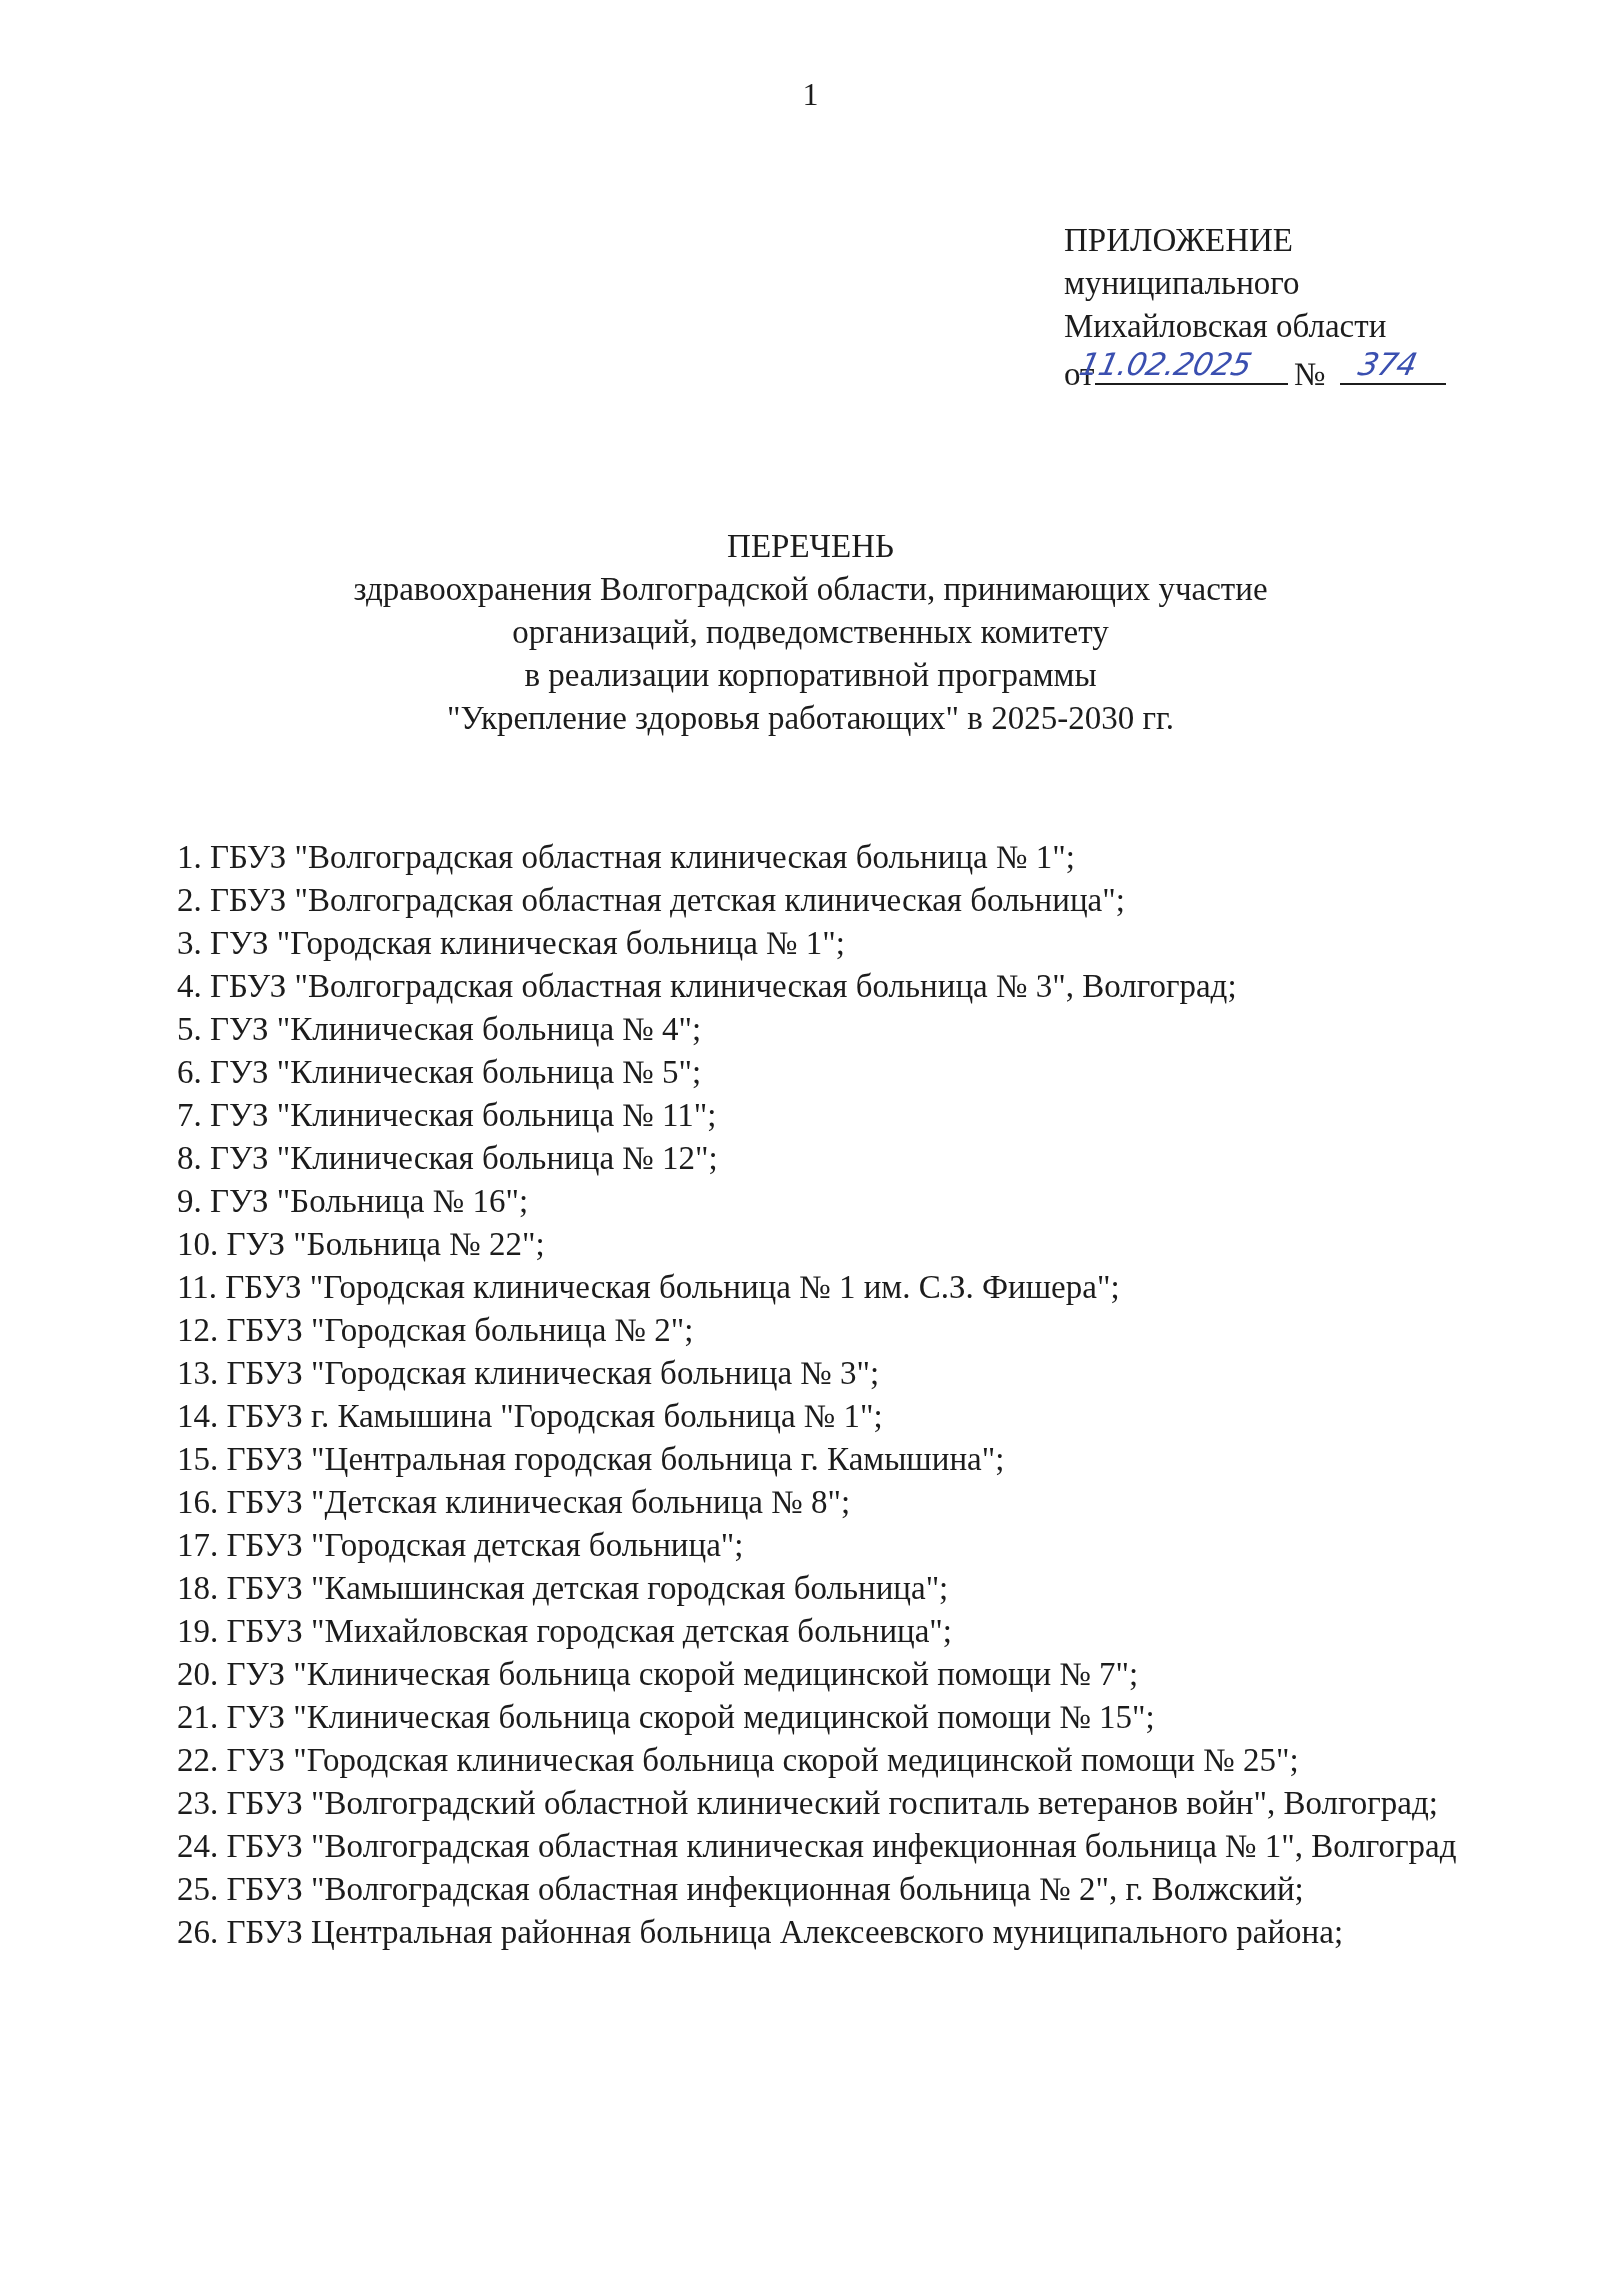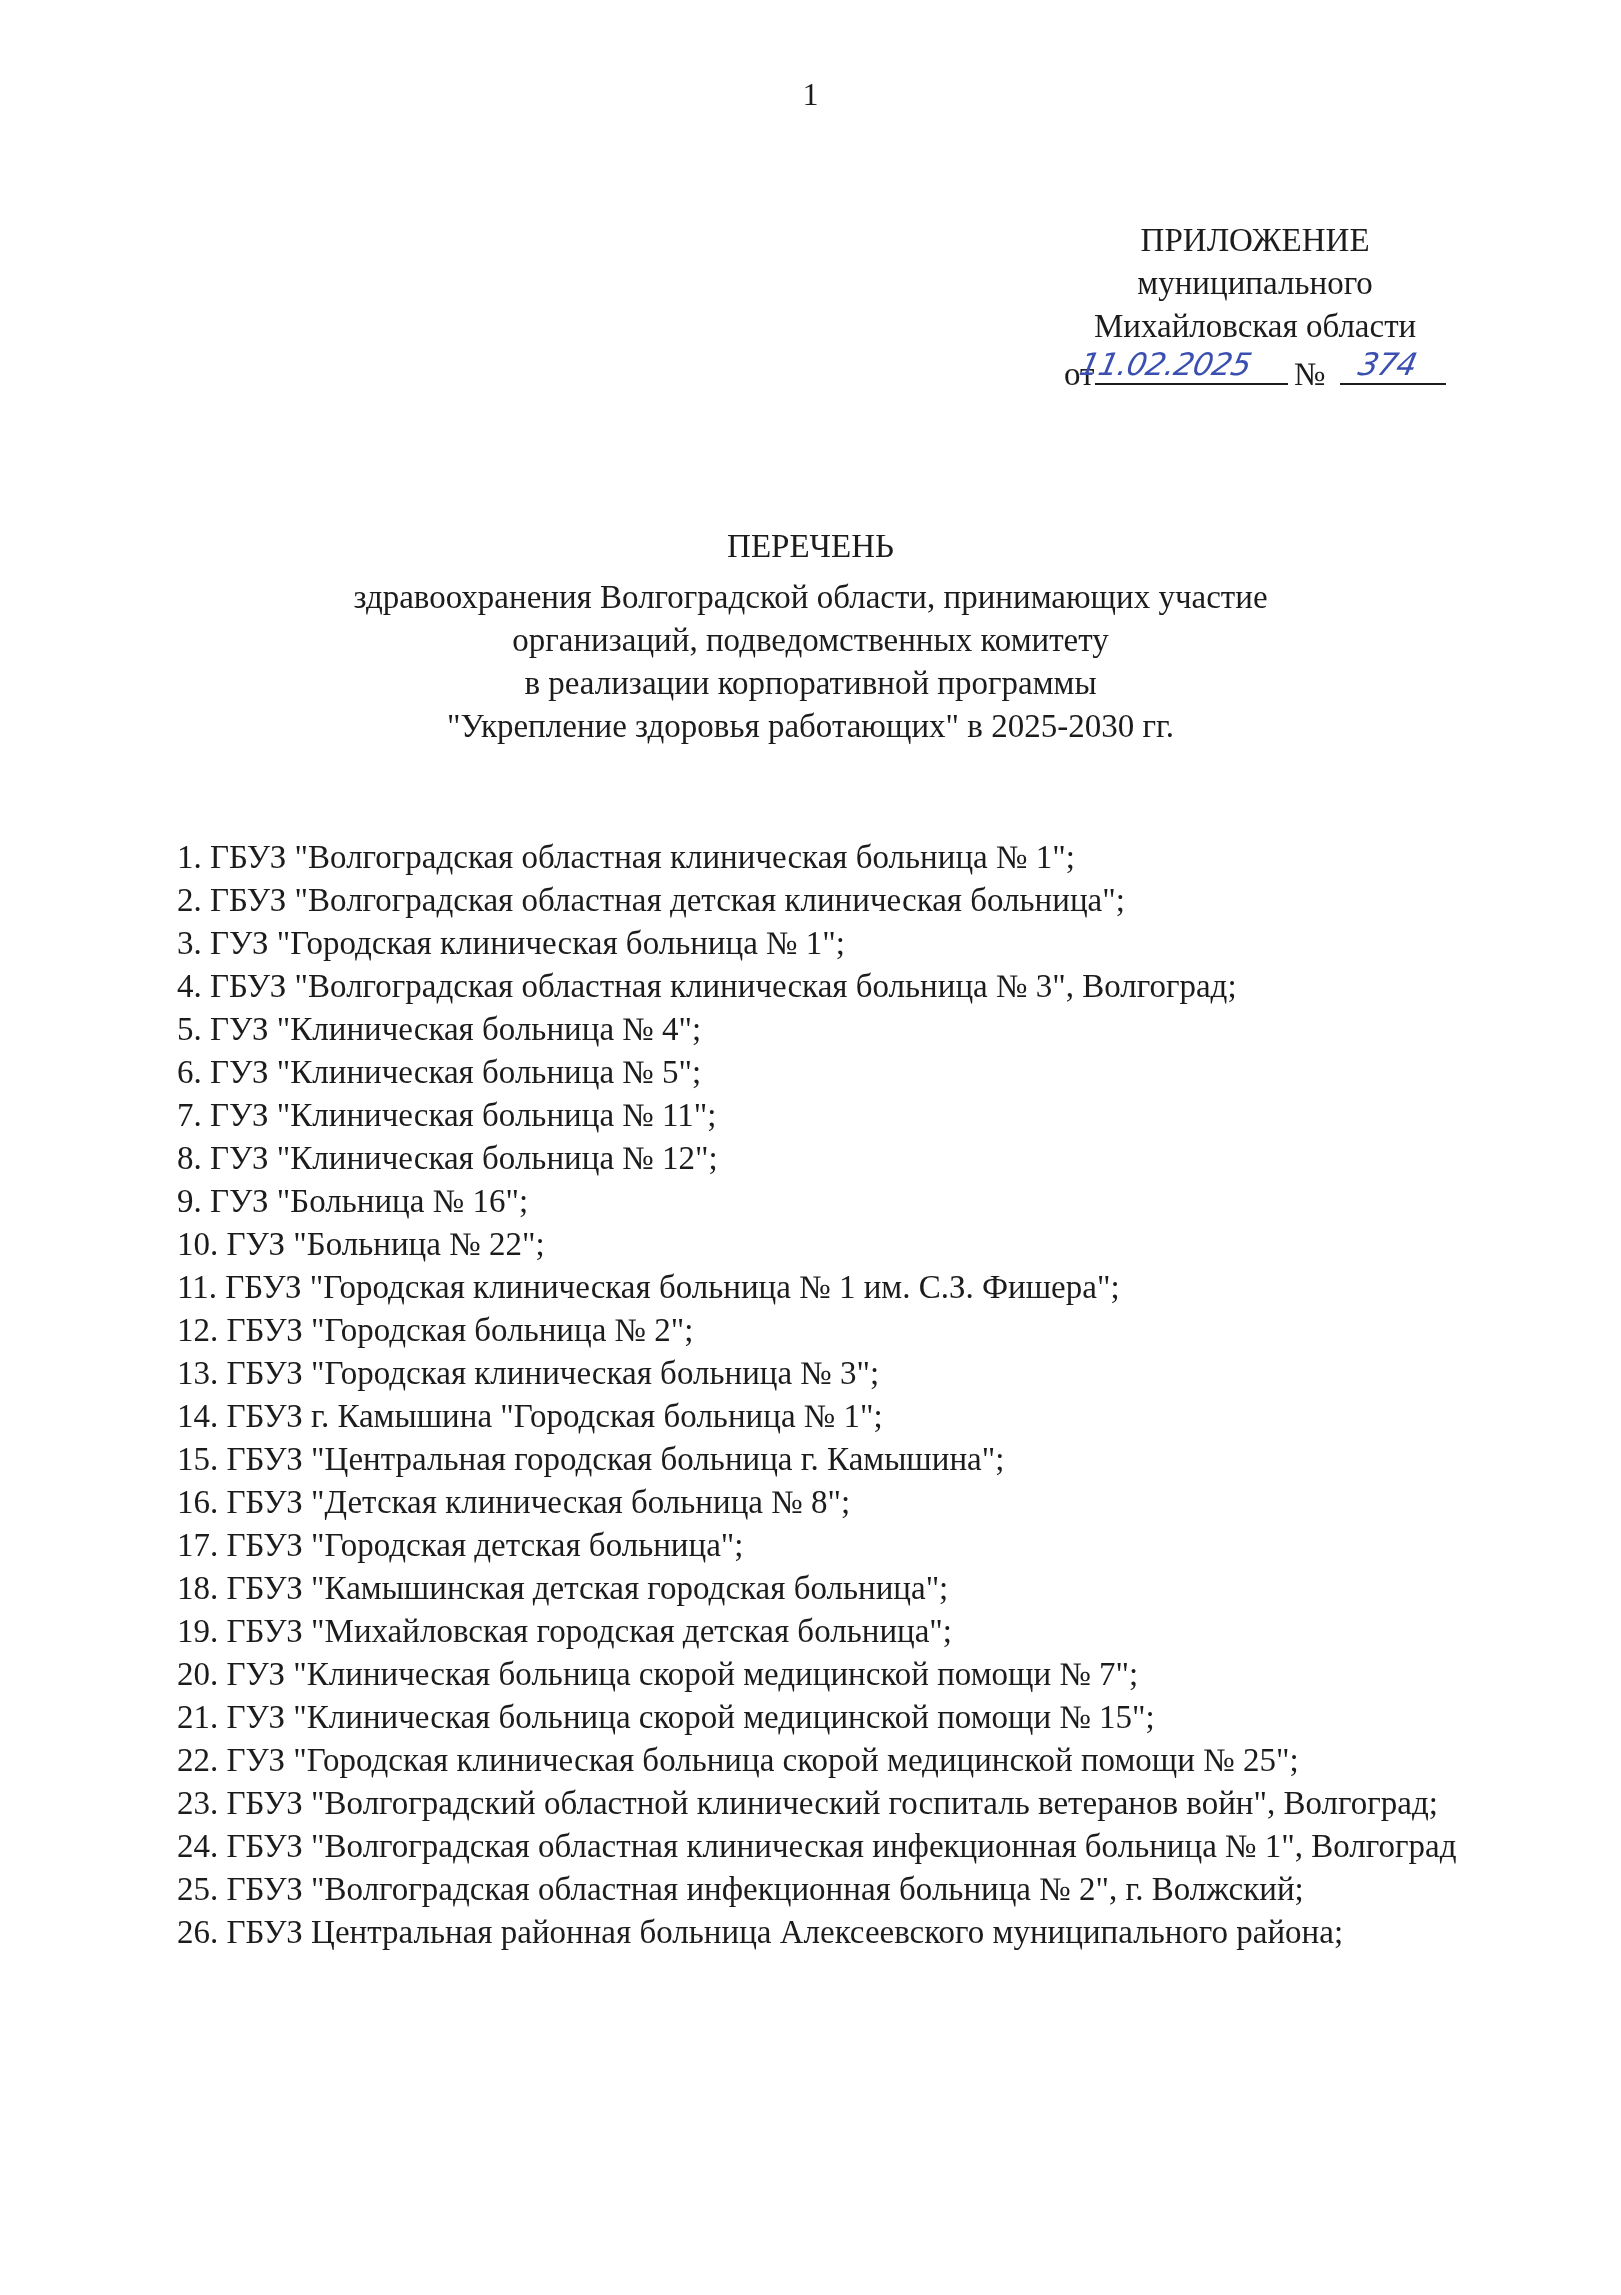--- a/index.html
+++ b/index.html
@@ -24,21 +24,21 @@
     font-size: 32px;
     line-height: 40px;
   }
   .appendix-block {
     position: absolute;
     left: 1064px;
     top: 219px;
     font-size: 33px;
     line-height: 43px;
   }
-  .appendix-block div { white-space: nowrap; text-align: center; }
+  .appendix-block div { white-space: nowrap; }
   .date-line {
     position: relative;
     white-space: nowrap;
   }
   .blank {
     display: inline-block;
     position: relative;
     border-bottom: 2px solid #1c1c1c;
     height: 35px;
     vertical-align: baseline;
@@ -62,21 +62,21 @@
 
   .title-block {
     position: absolute;
     left: 0;
     width: 100%;
     top: 525px;
     text-align: center;
     font-size: 33px;
     line-height: 43px;
   }
-  .title-block .title-main { margin-bottom: 8px; }
+  .title-block .title-main { margin-bottom: 0; }
 
   .org-list {
     position: absolute;
     left: 177px;
     width: 1307px;
     top: 836px;
     font-size: 33px;
     line-height: 43px;
     margin: 0;
     padding: 0;

